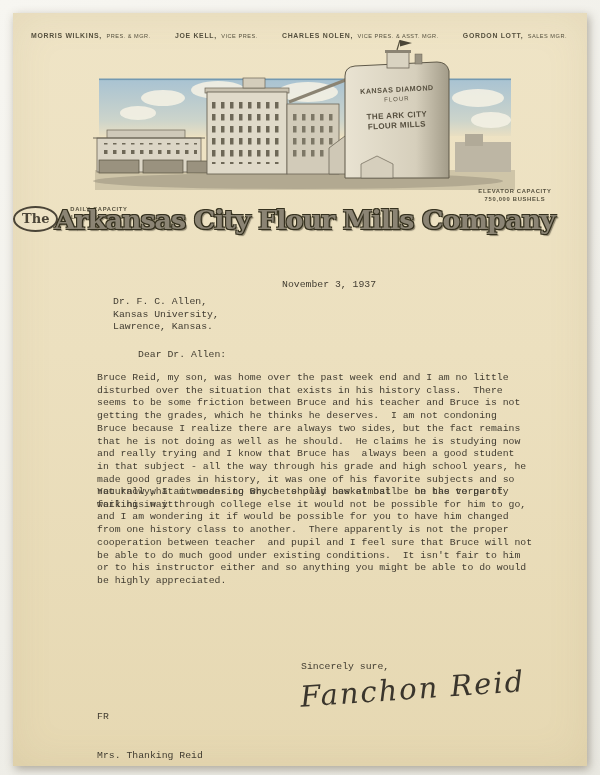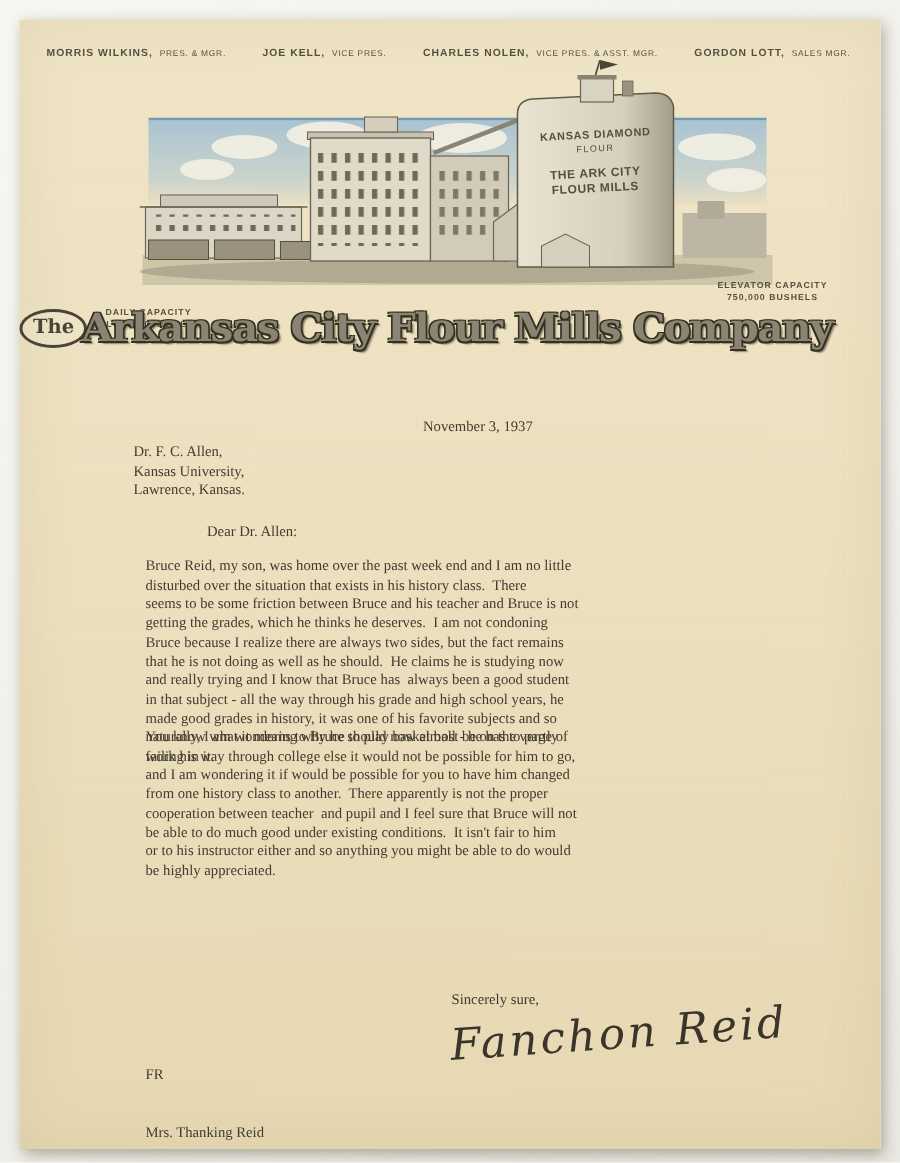--- a/index.html
+++ b/index.html
@@ -41,26 +41,26 @@
     text-shadow:-1px -1px 0 #35311f,1px -1px 0 #35311f,-1px 1px 0 #35311f,
                  1px 1px 0 #35311f,2px 2px 1px rgba(60,55,40,.55);
     transform:scaleY(.96);display:inline-block;
   }
   .city{
     position:absolute;left:0;right:0;top:239px;text-align:center;
     font:14px "DejaVu Serif",serif;letter-spacing:.8px;color:#443f33;
   }
   
   .typed{
-    font-family:Liberation Serif, serif;
+    font-family:Liberation Mono, monospace;
     font-size:9.8px;line-height:12.7px;color:#413c31;white-space:pre;
     position:absolute;
   }
   .date{left:269px;top:266px;}
-  .recipient{left:76px;top:283px;}
+  .recipient{left:100px;top:283px;}
   .salutation{left:84px;top:336px;margin-left:41px;}
   .p1{left:84px;top:359px;}
   .p2{left:84px;top:473px;}
   .p3{left:84px;top:604px;}
   .closing{left:288px;top:648px;}
   .sig{
     position:absolute;left:287px;top:657px;width:280px;
     font:italic 29px "DejaVu Serif",serif;color:#3a352c;
     transform:rotate(-4deg);letter-spacing:2px;white-space:nowrap;
   }

